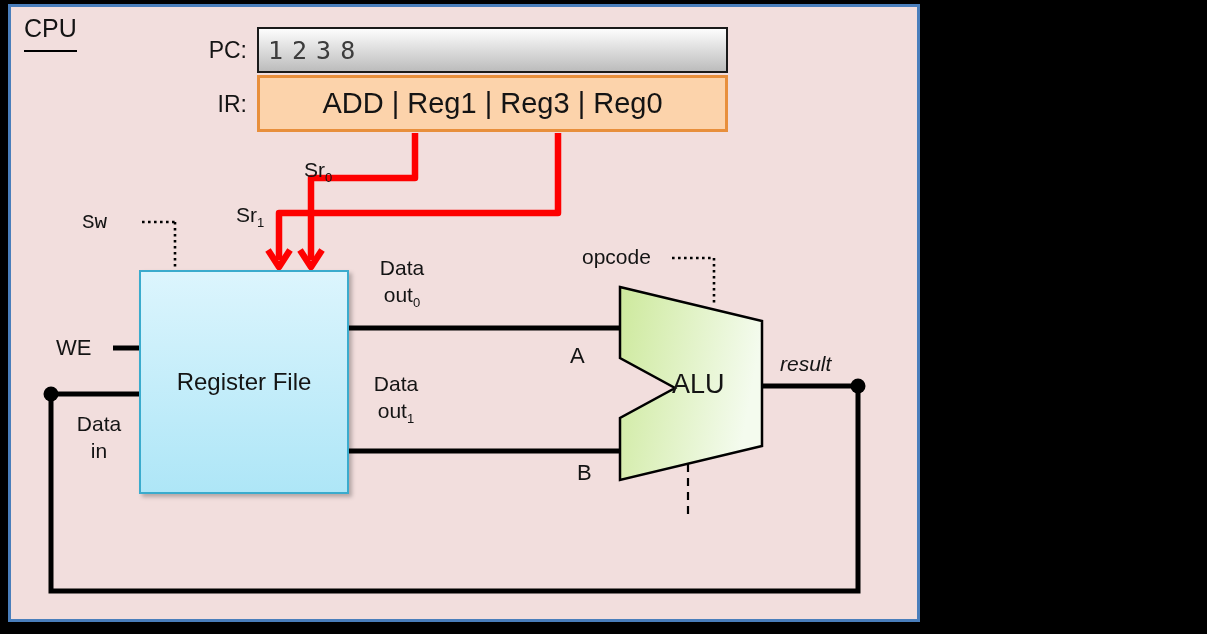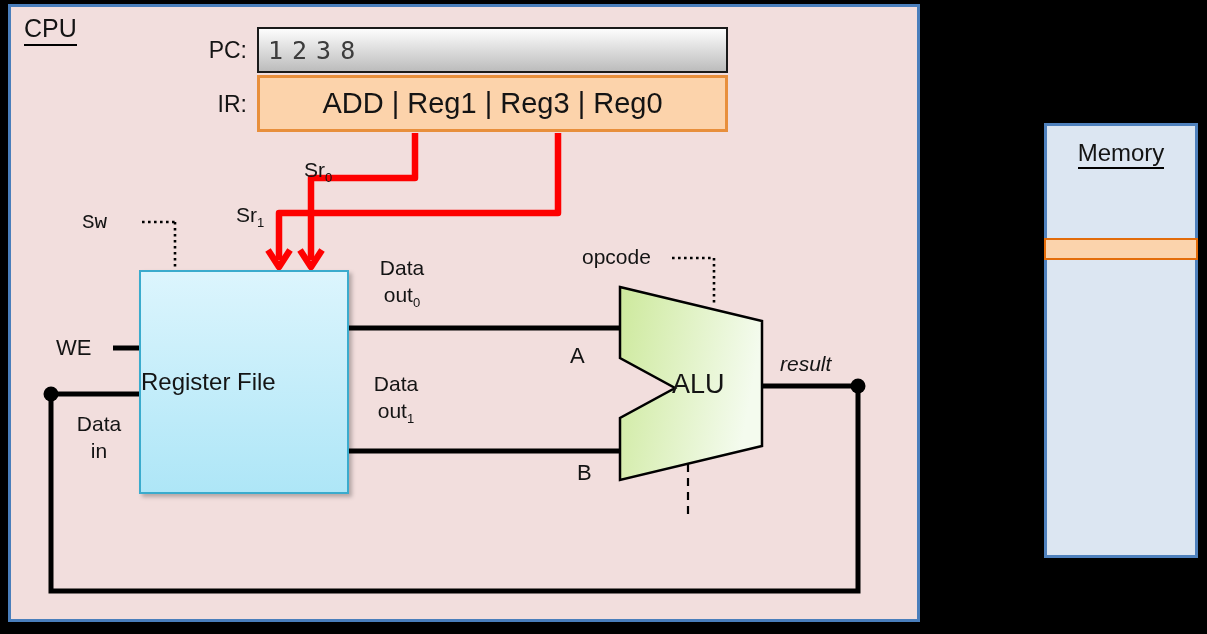--- a/index.html
+++ b/index.html
@@ -12,33 +12,33 @@
     --alu-fill-left:#cde99c; --alu-fill-right:#f4fbee;
     --wire:#000000; --control-red:#fe0000; --text:#141414;
   }
   html,body{margin:0;padding:0;background:var(--bg);}
   #canvas{position:relative;width:1207px;height:634px;background:var(--bg);overflow:hidden;
           font-family:"Liberation Sans",sans-serif;color:var(--text);}
   .abs{position:absolute;}
   .cpu-box{left:8px;top:4px;width:906px;height:612px;background:var(--cpu-fill);
            border:3px solid var(--cpu-border);}
   .cpu-title{left:24px;top:14px;font-size:25px;}
-  .cpu-title span{border-bottom:2px solid #000;padding-bottom:2px;margin-top:28px;}
+  .cpu-title span{border-bottom:2px solid #000;padding-bottom:8px;margin-top:28px;}
   .reg-label{width:62px;text-align:right;font-size:23px;}
   .pc-box{left:257px;top:27px;width:467px;height:42px;border:2px solid var(--pc-border);
           background:linear-gradient(180deg,var(--pc-fill-top),var(--pc-fill-bottom));
           display:flex;align-items:center;justify-content:flex-start;}
   .pc-value{font-family:"DejaVu Sans Mono",monospace;font-size:25px;letter-spacing:9px;
             color:#3c3c3c;text-indent:9px;}
   .ir-box{left:257px;top:75px;width:465px;height:51px;border:3px solid var(--ir-border);
           background:var(--ir-fill);display:flex;align-items:center;justify-content:center;}
   .ir-value{font-size:29px;}
   .regfile{left:139px;top:270px;width:206px;height:220px;border:2px solid var(--regfile-border);
            background:linear-gradient(180deg,var(--regfile-fill-top),var(--regfile-fill-bottom));
-           display:flex;align-items:center;justify-content:flex-start;
+           display:flex;align-items:center;justify-content:center;
            box-shadow:3px 3px 4px rgba(0,0,0,0.25);}
   .regfile-label{font-size:24px;}
   .lbl{font-size:21px;line-height:27px;}
   .center{text-align:center;}
   sub{font-size:0.62em;}
   .alu-label{left:672px;top:369px;width:70px;text-align:left;font-size:27px;}
   .memory-box{left:1044px;top:123px;width:148px;height:429px;background:var(--memory-fill);
               border:3px solid var(--memory-border);}
   .memory-title{position:absolute;left:0;right:0;top:13px;text-align:center;font-size:24px;}
   .memory-title span{border-bottom:2px solid #000;padding-bottom:1px;}
@@ -123,20 +123,14 @@
   <div class="abs lbl center" style="left:352px;top:370px;width:88px;">
     <span>Data</span><br>
     <span>out</span><sub>1</sub>
   </div>
   <div class="abs lbl" style="left:570px;top:342px;font-size:22px;">A</div>
   <div class="abs lbl" style="left:577px;top:459px;font-size:22px;">B</div>
   <div class="abs lbl" style="left:582px;top:243px;">opcode</div>
   <div class="abs alu-label">ALU</div>
   <div class="abs lbl" style="left:780px;top:350px;font-style:italic;">result</div>
 
-  <div class="abs memory-box">
-    <div class="memory-title">
-      <span>Memory</span>
-    </div>
-    <div class="mem-row"></div>
-  </div>
 
 </div>
 
 </body></html>

